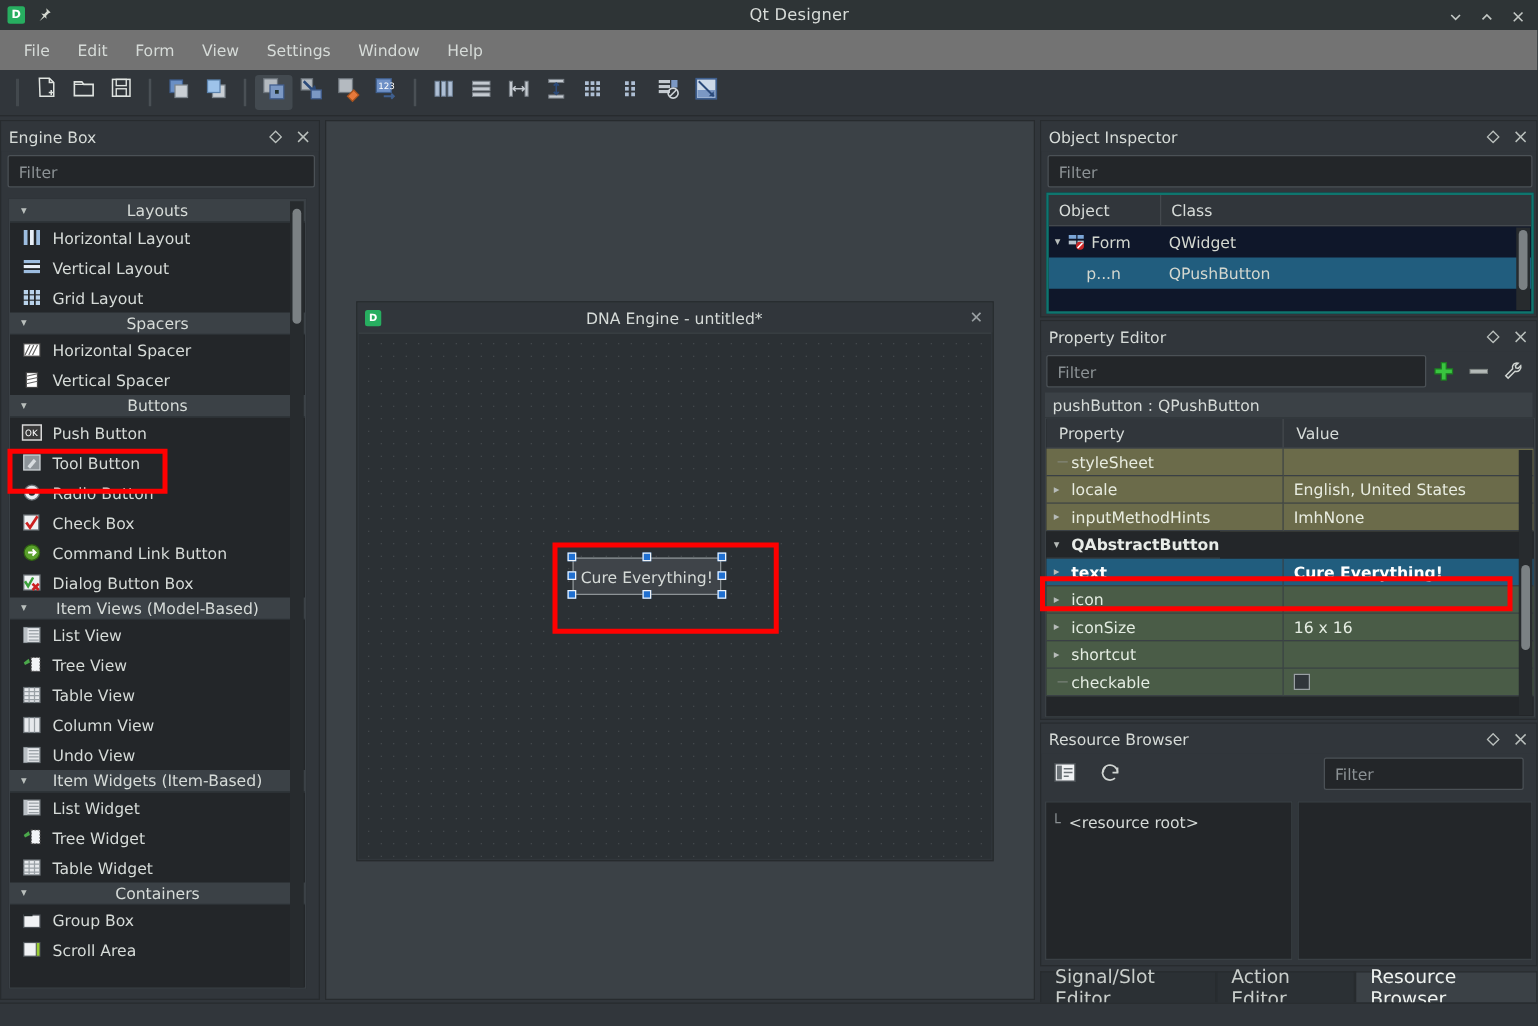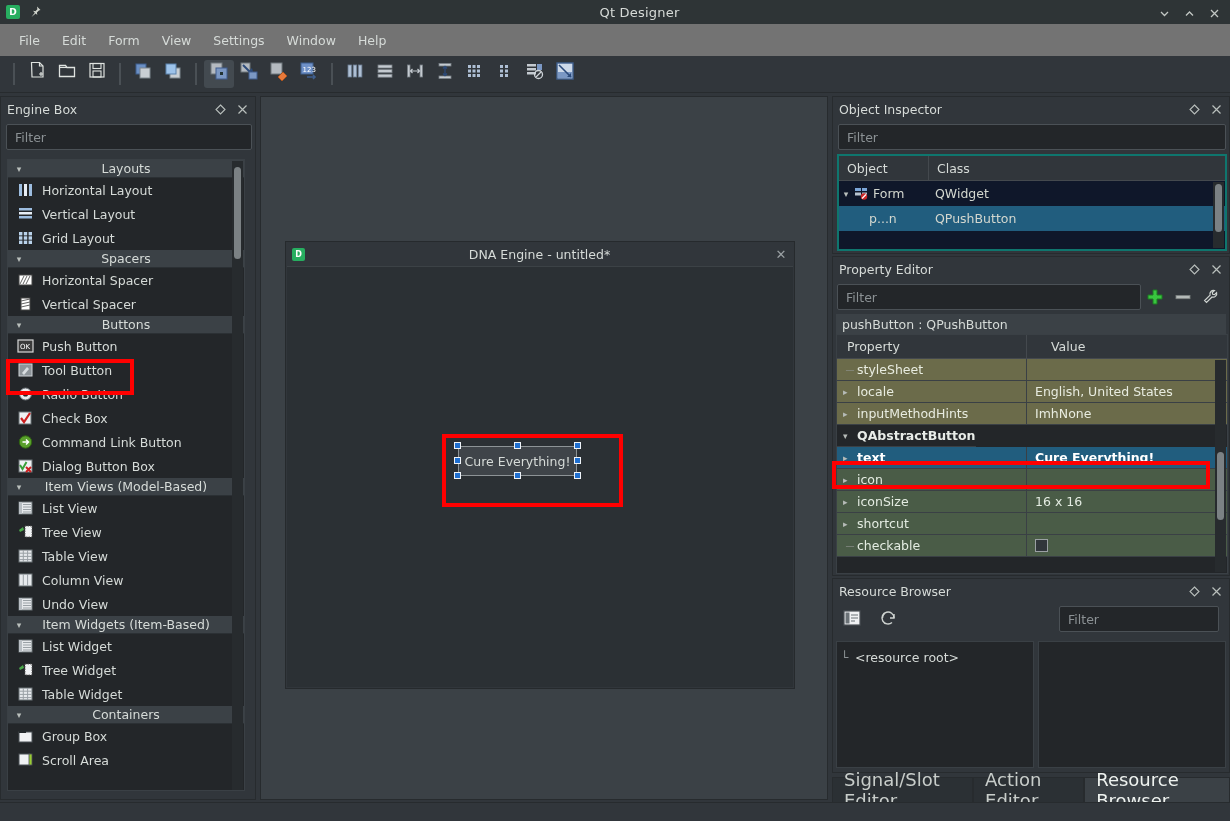--- a/index.html
+++ b/index.html
@@ -165,21 +165,21 @@
   }
   .pe-ibtn { width:28px; height:26px; display:flex; align-items:center; justify-content:center; cursor:pointer;}
   .pe-objbar {
     height:20px; background:#3b4146; display:flex; align-items:center; padding-left:6px;
     font-size:12.5px; color:#d6dbd8; margin:1px 3px 0 3px;
   }
   .pe-table {
     position:absolute; left:3px; top:77px; width:392px; height:240px;
     background:#232629; border:1px solid #3a4045; overflow:hidden;
   }
-  .pe-head { height:24px; display:flex; background:#31363b; border-bottom:1px solid #44494e;gap:14px;}
+  .pe-head { height:24px; display:flex; background:#31363b; border-bottom:1px solid #44494e;}
   .pe-head div { font-size:12.5px; color:#d6dbd8; display:flex; align-items:center; padding-left:10px;}
   .pe-h1 { width:190px; border-right:1px solid #44494e;}
   .pe-h2 { flex:1; }
   .pe-row { height:22px; display:flex; align-items:stretch; font-size:12.5px; cursor:pointer; }
   .pe-p {
     width:190px; display:flex; align-items:center; padding-left:6px;
     border-right:1px solid #3a4045; border-bottom:1px solid #3a4045; overflow:hidden;
   }
   .pe-v {
     flex:1; display:flex; align-items:center; padding-left:8px;
@@ -206,21 +206,21 @@
   .rb-panes { position:absolute; left:3px; top:62px; right:3px; bottom:4px; display:flex; gap:4px;}
   .rb-tree { width:198px; background:#232629; border:1px solid #3a4045; padding:6px 0 0 0;}
   .rb-files { flex:1; background:#232629; border:1px solid #3a4045;}
   .rb-node { display:flex; align-items:center; font-size:12.5px; color:#d6dbd8; height:18px; padding-left:4px;}
 
   .bottom-tabs {
     position:absolute; left:832px; top:774px; width:398px; height:28px;
     display:flex; align-items:flex-end;
   }
   .btab {
-    height:25px; padding:0 11px; display:flex; align-items:center; font-size:18px;
+    height:25px; padding:0 11px; display:flex; align-items:center; font-size:15px;
     color:#c8cdca; background:#2b3034; border:1px solid #272b2e; border-bottom:none;
     cursor:pointer;
   }
   .btab.active { background:#3b4146; color:#eef2ef; }
 
   .statusbar {
     position:absolute; left:0; bottom:0; width:1230px; height:19px; background:#31363b;
     border-top:1px solid #272b2e;
   }
 </style>

